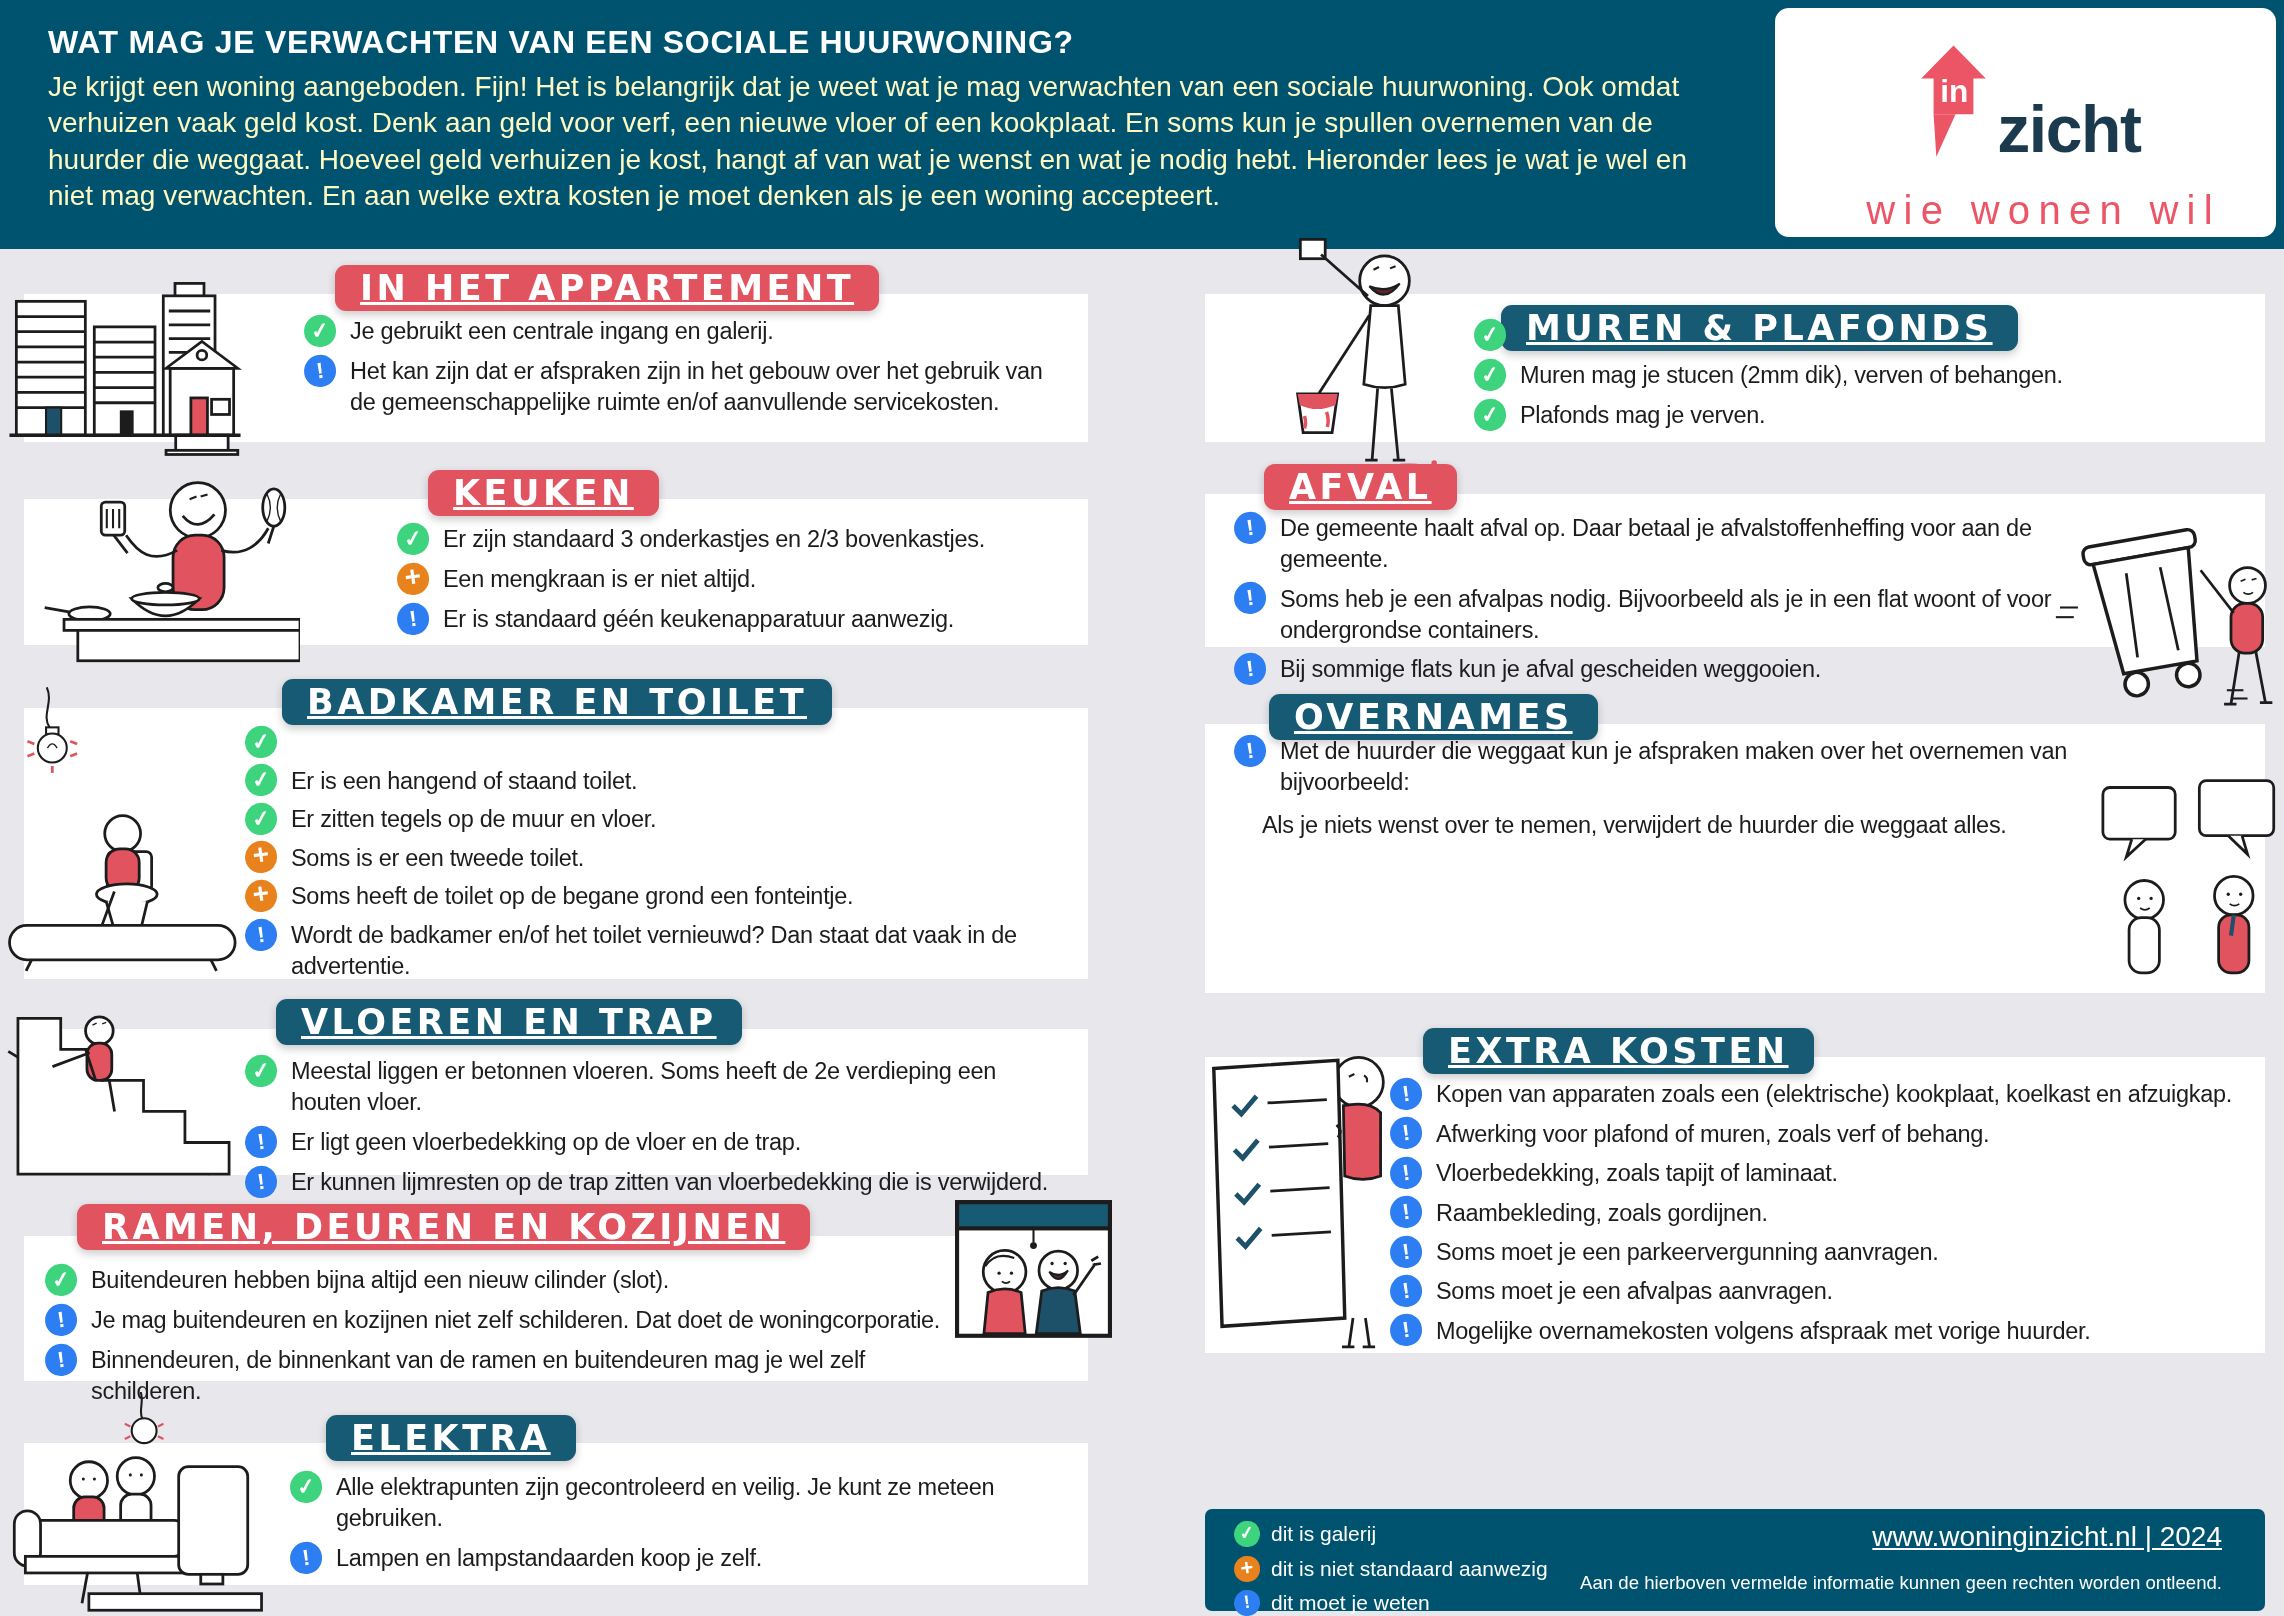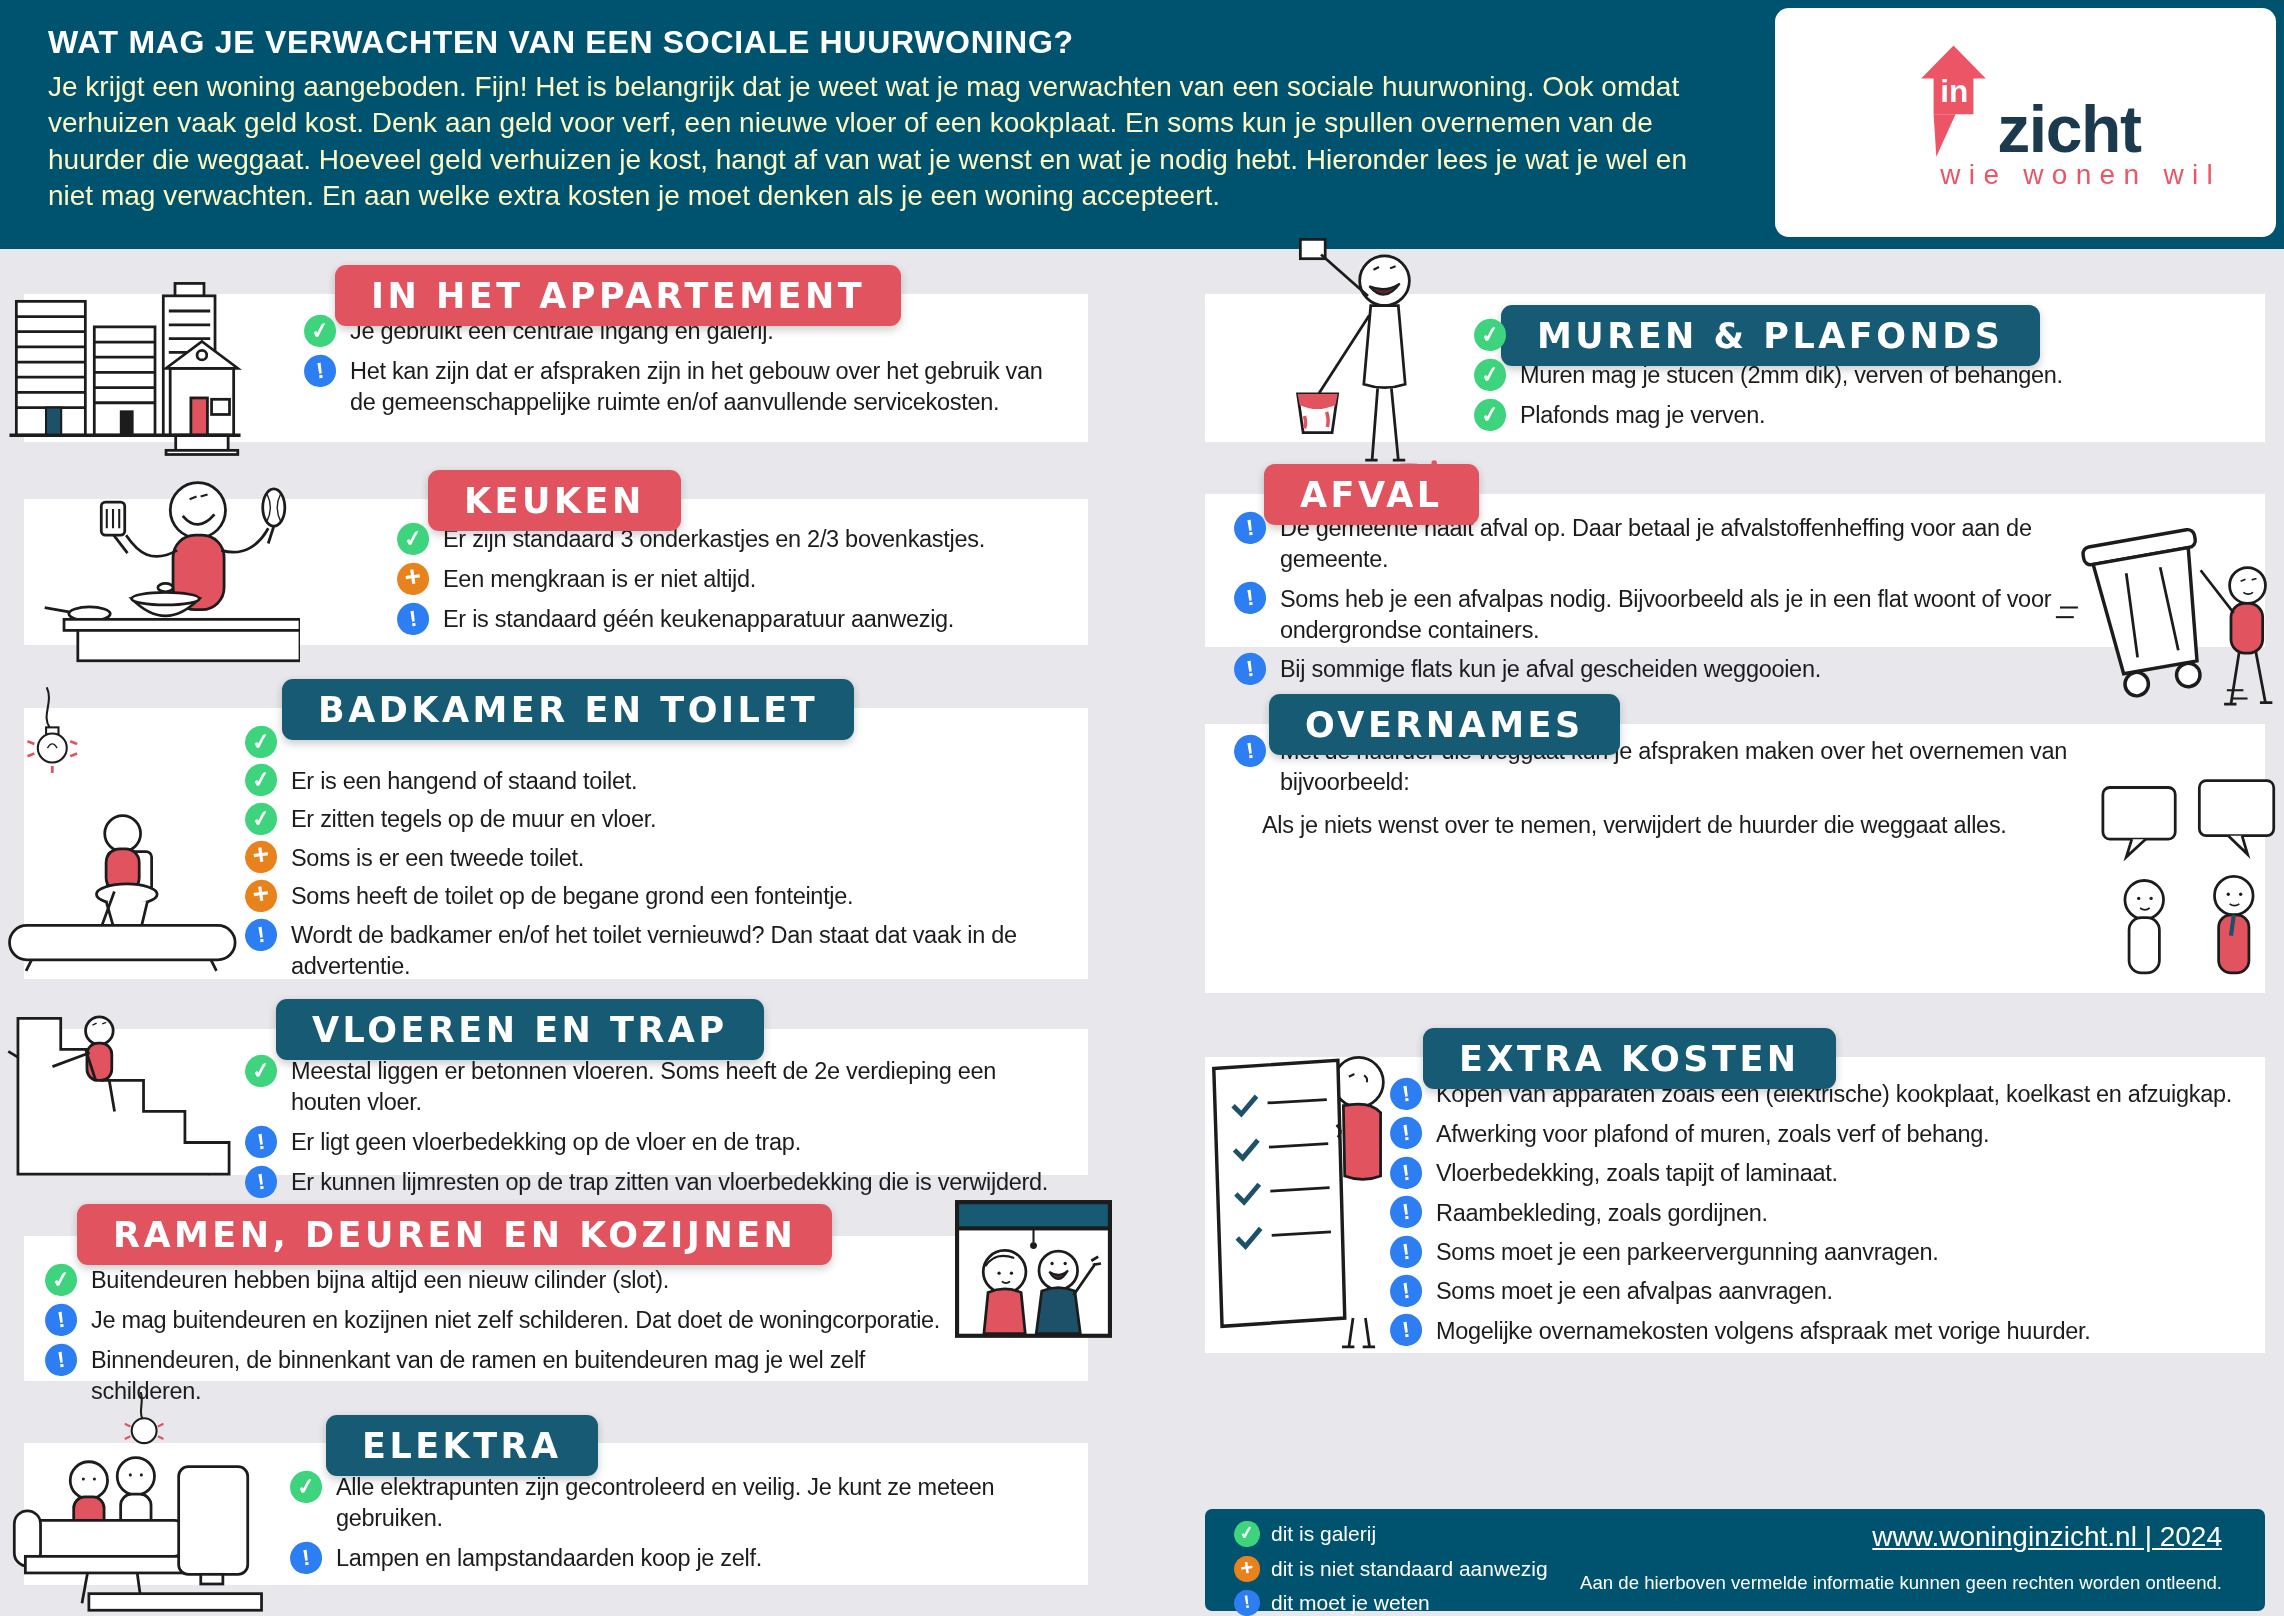--- a/index.html
+++ b/index.html
@@ -13,27 +13,27 @@
 
   
   .header{position:absolute;left:0;top:0;width:2284px;height:249px;background:var(--header-teal);}
   .header .title{position:absolute;left:48px;top:23.5px;font-size:32px;font-weight:bold;color:#fff;letter-spacing:0.7px;}
   .header .intro{position:absolute;left:48px;top:69px;width:1644px;font-size:28px;line-height:1.30;color:#fef9c3;}
 
   .logo-card{position:absolute;left:1775px;top:8.3px;width:501px;height:229px;background:#fff;border-radius:14px;}
   .brand{position:absolute;top:83px;left:0;width:100%;display:flex;justify-content:center;align-items:center;}
   .brand .w{font-size:66px;font-weight:bold;color:var(--logo-navy);letter-spacing:-1.4px;}
   .brand svg{margin:-54px 2.8px 0 2.8px;}
-  .tagline{position:absolute;right:55px;top:151px;font-size:28px;color:var(--logo-red);letter-spacing:8.3px;}
+  .tagline{position:absolute;right:55px;top:180px;font-size:40px;color:var(--logo-red);letter-spacing:8.3px;}
 
   
   .sec{position:absolute;background:#fff;}
-  .badge{position:absolute;height:61px;border-radius:11px;display:flex;align-items:center;
-         padding:0 36px;color:#fff;font-weight:bold;font-size:35px;letter-spacing:3.5px;
-         white-space:nowrap;font-family:"DejaVu Sans",sans-serif;box-shadow:0 3.5px 8.3px rgba(0,0,0,.20);}
+  .badge{position:absolute;height:46px;border-radius:11px;display:flex;align-items:center;
+         padding:0 25px;color:#fff;font-weight:bold;font-size:35px;letter-spacing:3.5px;
+         white-space:nowrap;font-family:"DejaVu Sans",sans-serif;box-shadow:0 3.5px 8.3px rgba(0,0,0,.20);text-decoration:underline;}
   .badge.red{background:var(--badge-red);}
   .badge.teal{background:var(--badge-teal);}
 
   .items{display:flex;flex-direction:column;gap:7.6px;letter-spacing:-0.3px;}
   .item{display:flex;gap:14px;font-size:23.5px;line-height:1.32;}
   .item .txt{padding-top:1.4px;}
   .ficon{flex:0 0 auto;width:32px;height:32px;border-radius:52% 48% 50% 50%;transform:rotate(-8deg);
          display:flex;align-items:center;justify-content:center;color:#fff;font-weight:bold;font-size:22px;}
   .ficon.check{background:var(--check-green);}
   .ficon.plus{background:var(--plus-orange);font-size:28px;padding-bottom:2.8px;box-sizing:border-box;}

